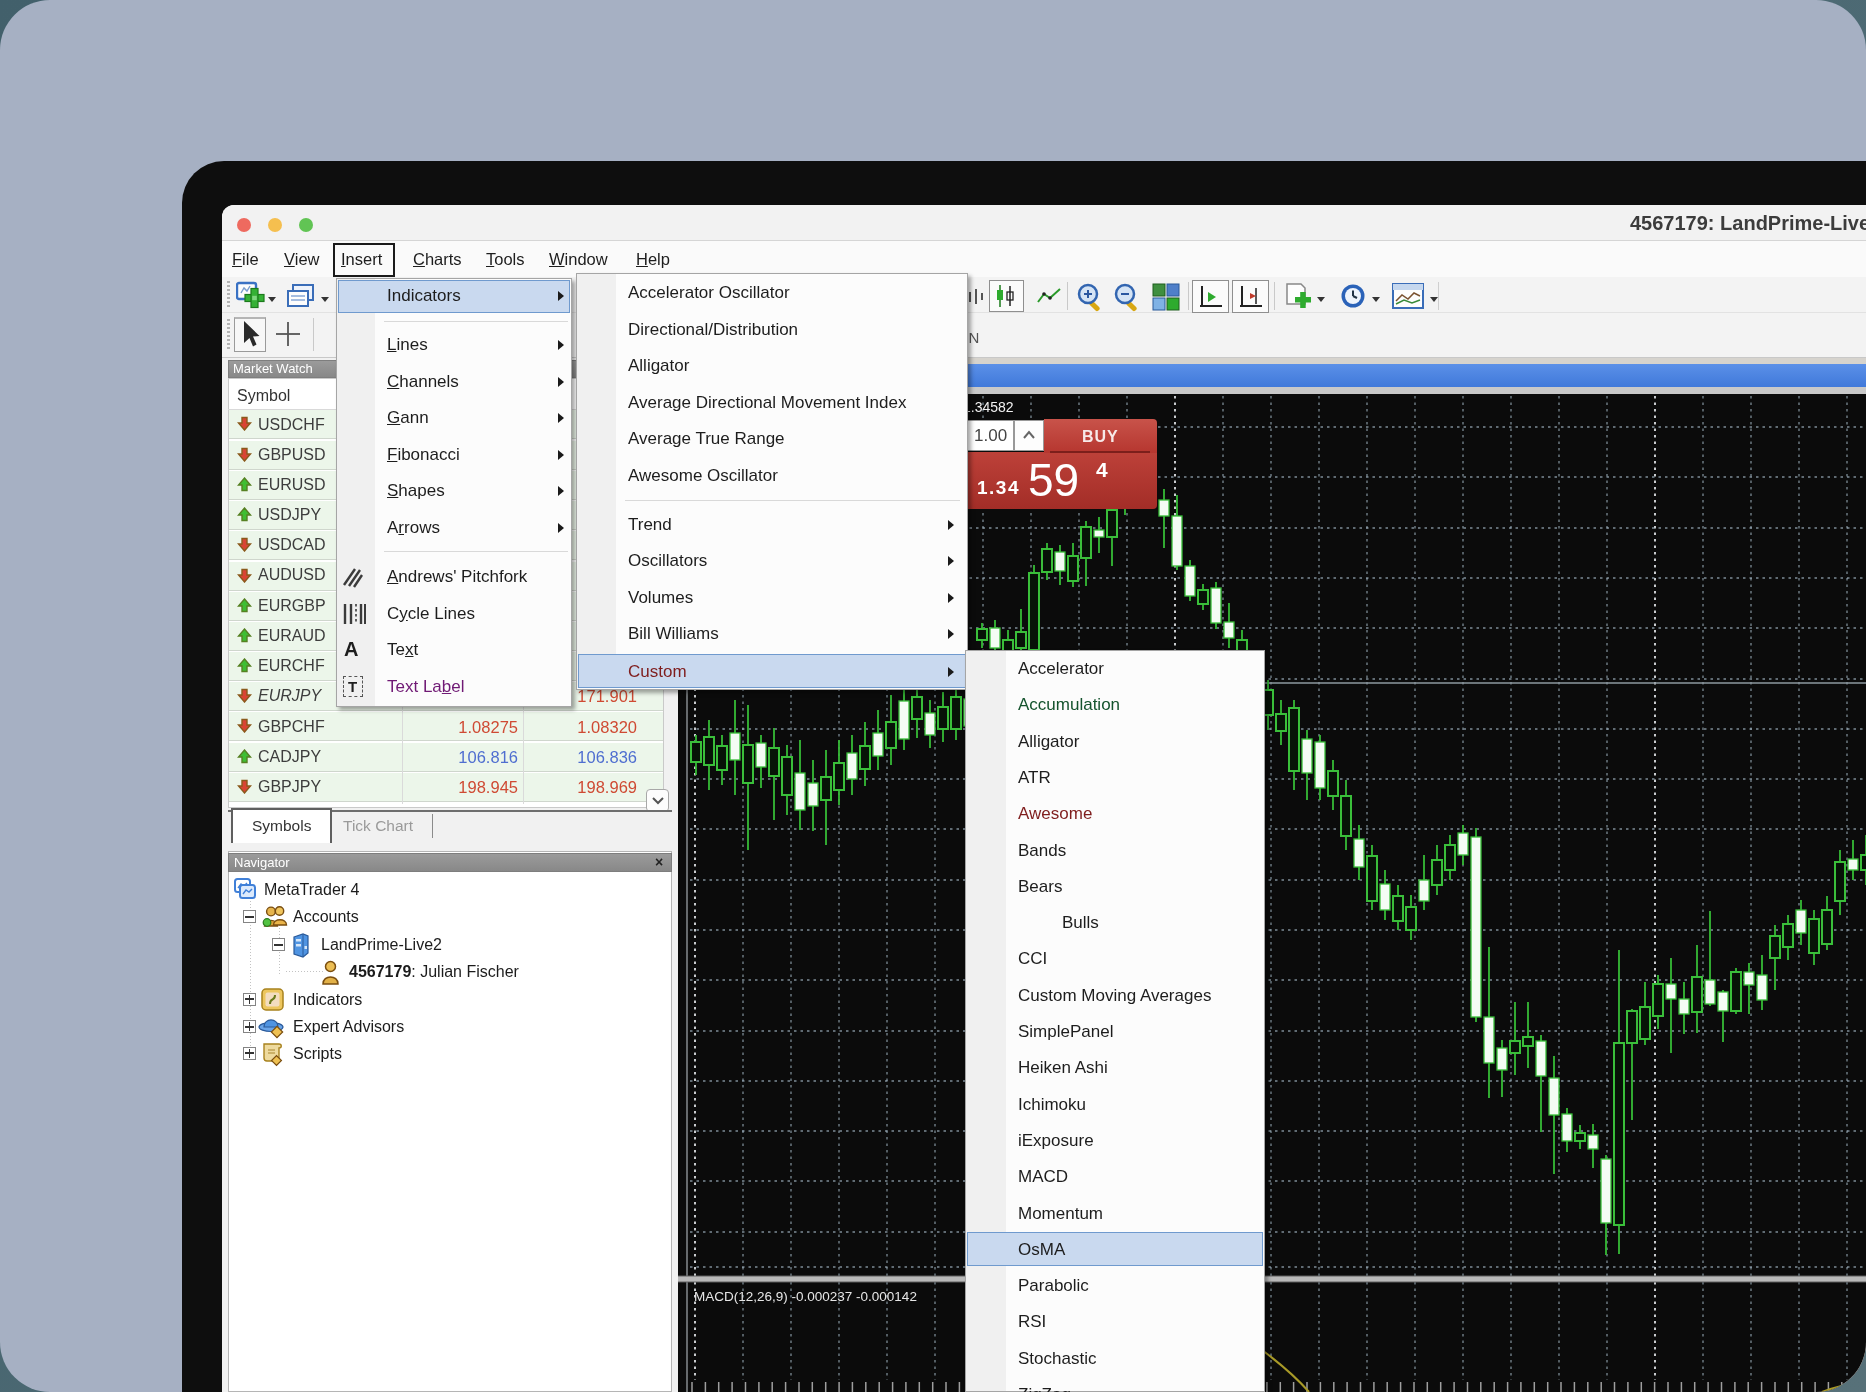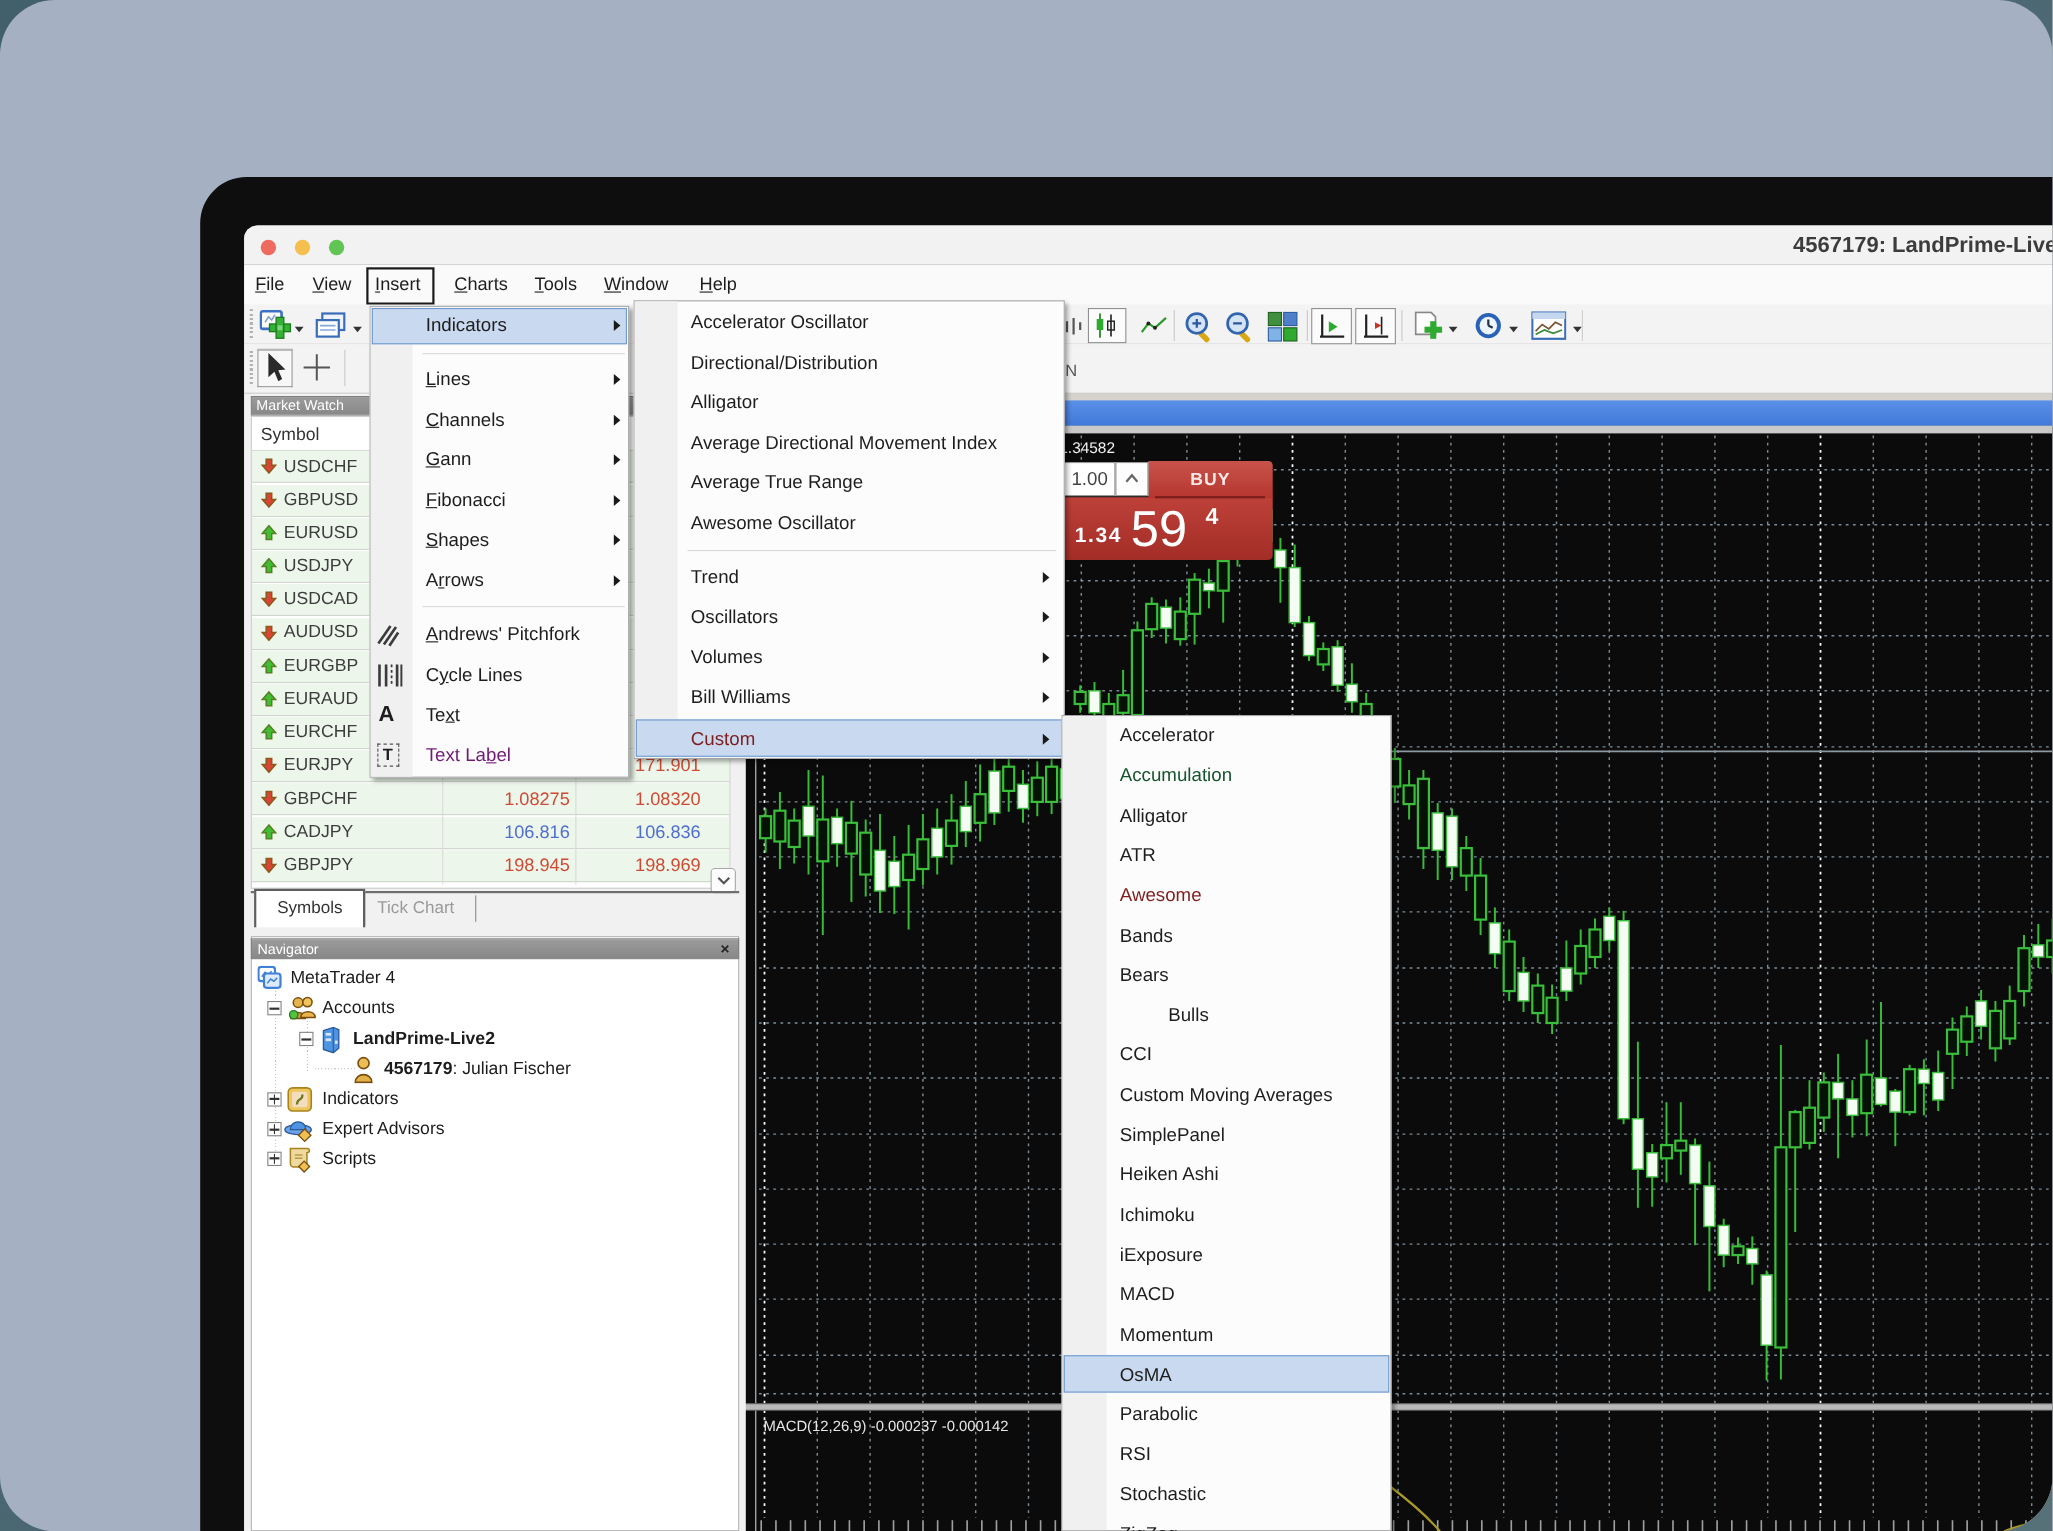--- a/index.html
+++ b/index.html
@@ -550,21 +550,21 @@
     <svg style="position:absolute;left:237px;top:658px" width="15" height="15" viewBox="0 0 15 15">
       <path d="M7.5,1 L13.5,8 L10,8 L10,13.5 L5,13.5 L5,8 L1.5,8 Z" fill="#3fbe33" stroke="#568022" stroke-width="1.4"></path>
     </svg>
     <div style="position:absolute;left:258px;top:657px;width:110px;height:19px;font-size:16px;color:#3d3d3d;">EURCHF</div>
     <div style="position:absolute;left:400px;top:657px;width:118px;height:19px;font-size:16.5px;color:#4f6ed0;text-align:right;">0.93412</div>
     <div style="position:absolute;left:523px;top:657px;width:114px;height:19px;font-size:16.5px;color:#4f6ed0;text-align:right;">0.93438</div>
     <div style="position:absolute;left:229px;top:682px;width:434px;height:28.8px;background:#ecf6ea;border-bottom:1px solid #cfd6cd;"></div>
     <svg style="position:absolute;left:237px;top:688px" width="15" height="15" viewBox="0 0 15 15">
       <path d="M7.5,14 L13.5,7 L10,7 L10,1.5 L5,1.5 L5,7 L1.5,7 Z" fill="#d94434" stroke="#8a5a1c" stroke-width="1.4"></path>
     </svg>
-    <div style="position:absolute;left:258px;top:687px;width:110px;height:19px;font-size:16px;color:#3d3d3d;">EURJPY</div>
+    <div style="position:absolute;left:258px;top:687px;width:110px;height:19px;font-size:16px;color:#3d3d3d;font-style:italic;">EURJPY</div>
     <div style="position:absolute;left:400px;top:687px;width:118px;height:19px;font-size:16.5px;color:#cf4a33;text-align:right;">171.877</div>
     <div style="position:absolute;left:523px;top:687px;width:114px;height:19px;font-size:16.5px;color:#cf4a33;text-align:right;">171.901</div>
     <div style="position:absolute;left:229px;top:712px;width:434px;height:28.8px;background:#ecf6ea;border-bottom:1px solid #cfd6cd;"></div>
     <svg style="position:absolute;left:237px;top:718px" width="15" height="15" viewBox="0 0 15 15">
       <path d="M7.5,14 L13.5,7 L10,7 L10,1.5 L5,1.5 L5,7 L1.5,7 Z" fill="#d94434" stroke="#8a5a1c" stroke-width="1.4"></path>
     </svg>
     <div style="position:absolute;left:258px;top:718px;width:110px;height:19px;font-size:16px;color:#3d3d3d;">GBPCHF</div>
     <div style="position:absolute;left:400px;top:718px;width:118px;height:19px;font-size:16.5px;color:#cf4a33;text-align:right;">1.08275</div>
     <div style="position:absolute;left:523px;top:718px;width:114px;height:19px;font-size:16.5px;color:#cf4a33;text-align:right;">1.08320</div>
     <div style="position:absolute;left:229px;top:743px;width:434px;height:28.8px;background:#ecf6ea;border-bottom:1px solid #cfd6cd;"></div>
@@ -618,21 +618,21 @@
     <div style="position:absolute;left:293px;top:908px;width:260px;height:18px;font-size:16px;font-weight:normal;color:#1c1c1c;">Accounts</div>
     <div style="position:absolute;left:272px;top:938px;width:13px;height:13px;background:#fff;border:1px solid #848484;"></div>
     <div style="position:absolute;left:274px;top:944px;width:9px;height:1.5px;background:#333;"></div>
     <svg style="position:absolute;left:291px;top:933px" width="20" height="25" viewBox="0 0 20 25">
       <path d="M3,4 L12,1 L17,3 L17,20 L12,24 L3,21 Z" fill="#4f94e2" stroke="#2a5a9a" stroke-width="1.2"></path>
       <path d="M12,1 L12,24" stroke="#2a5a9a" stroke-width="1"></path>
       <rect x="5" y="6" width="5" height="2.5" fill="#d5e6f8"></rect>
       <rect x="5" y="11" width="5" height="2.5" fill="#d5e6f8"></rect>
       <rect x="13.5" y="13" width="2.5" height="3" fill="#d5e6f8"></rect>
     </svg>
-    <div style="position:absolute;left:321px;top:936px;width:260px;height:18px;font-size:16px;font-weight:bold;color:#1c1c1c;">LandPrime-Live2</div>
+    <div style="position:absolute;left:321px;top:936px;width:260px;height:18px;font-size:16px;font-weight:normal;color:#1c1c1c;">LandPrime-Live2</div>
     <svg style="position:absolute;left:321px;top:960px" width="19" height="25" viewBox="0 0 19 25">
       <circle cx="9.5" cy="6.5" r="5" fill="#ecbe54" stroke="#7a4e10" stroke-width="1.5"></circle>
       <path d="M2,24 C2,14.5 17,14.5 17,24 Z" fill="#e2b148" stroke="#7a4e10" stroke-width="1.5"></path>
     </svg>
     <div style="position:absolute;left:349px;top:963px;width:260px;height:18px;font-size:16px;font-weight:normal;color:#1c1c1c;"><b>4567179</b>: Julian Fischer</div>
     <div style="position:absolute;left:243px;top:993px;width:13px;height:13px;background:#fff;border:1px solid #848484;"></div>
     <div style="position:absolute;left:245px;top:998px;width:9px;height:1.5px;background:#333;"></div>
     <div style="position:absolute;left:248.6px;top:995px;width:1.5px;height:9px;background:#333;"></div>
     <svg style="position:absolute;left:261px;top:988px" width="23" height="23" viewBox="0 0 23 23">
       <rect x="1" y="1" width="21" height="21" rx="4" fill="#edc65e" stroke="#a8821e" stroke-width="1.5"></rect>

